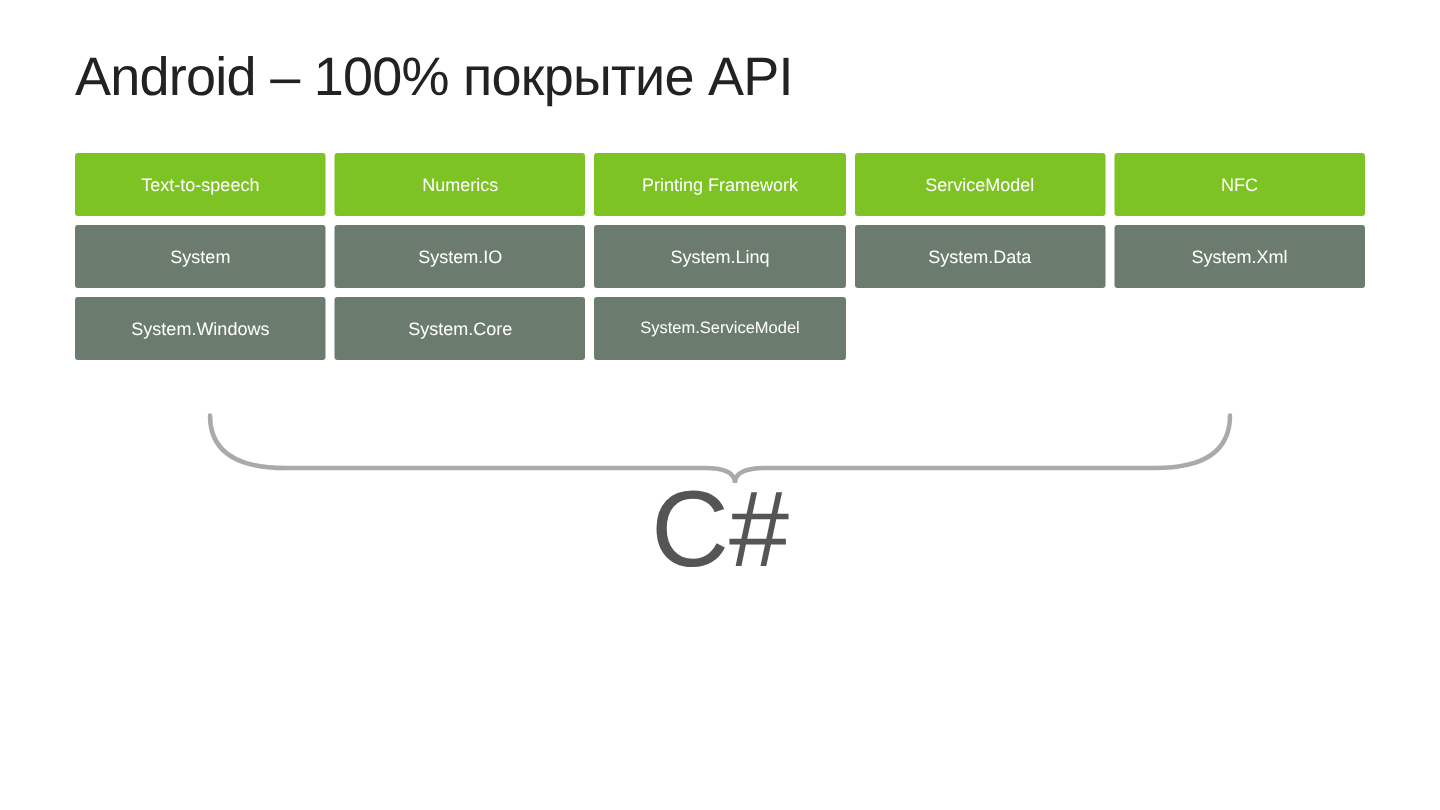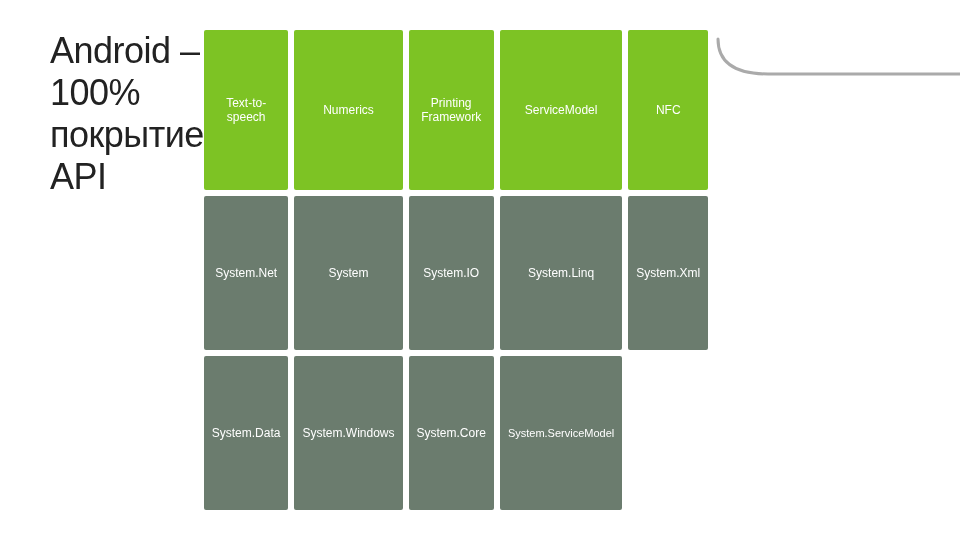--- a/index.html
+++ b/index.html
@@ -10,36 +10,36 @@
       background: #fff;
       font-family: 'Segoe UI', Arial, sans-serif;
       overflow: hidden;
     }
 
     .slide {
       width: 960px;
       height: 540px;
       padding: 30px 50px 20px 50px;
       display: flex;
-      flex-direction: row;
+      flex-direction: column;
     }
 
     .title {
       font-size: 36px;
       font-weight: 300;
       color: #222;
       margin-bottom: 30px;
       letter-spacing: -0.5px;
     }
 
     .grid {
       display: grid;
       grid-template-columns: repeat(5, 1fr);
       gap: 6px;
-      margin-bottom: 10px;
+      margin-bottom: 28px;
     }
 
     .cell {
       padding: 10px 8px;
       display: flex;
       align-items: center;
       justify-content: center;
       font-size: 12px;
       font-weight: 400;
       color: #fff;
@@ -84,27 +84,26 @@
   <div class="title">Android – 100% покрытие API</div>
 
   <div class="grid">
 
     <div class="cell green">Text-to-speech</div>
     <div class="cell green">Numerics</div>
     <div class="cell green">Printing Framework</div>
     <div class="cell green">ServiceModel</div>
     <div class="cell green">NFC</div>
 
-    <div class="cell gray">System.Net</div>
     <div class="cell gray">System</div>
     <div class="cell gray">System.IO</div>
     <div class="cell gray">System.Linq</div>
+    <div class="cell gray">System.Data</div>
+
     <div class="cell gray">System.Xml</div>
-
-    <div class="cell gray">System.Data</div>
     <div class="cell gray">System.Windows</div>
     <div class="cell gray">System.Core</div>
     <div class="cell gray" style="font-size:11px;">System.ServiceModel</div>
   </div>
 
   <div class="brace-container">
     <svg class="brace-svg" viewBox="0 0 700 50" xmlns="http://www.w3.org/2000/svg">
       <path d="M10,5 Q10,40 60,40 L340,40 Q360,40 360,50 Q360,40 380,40 L640,40 Q690,40 690,5" fill="none" stroke="#aaa" stroke-width="3" stroke-linecap="round"></path>
     </svg>
     <div class="csharp-label">C#</div>

